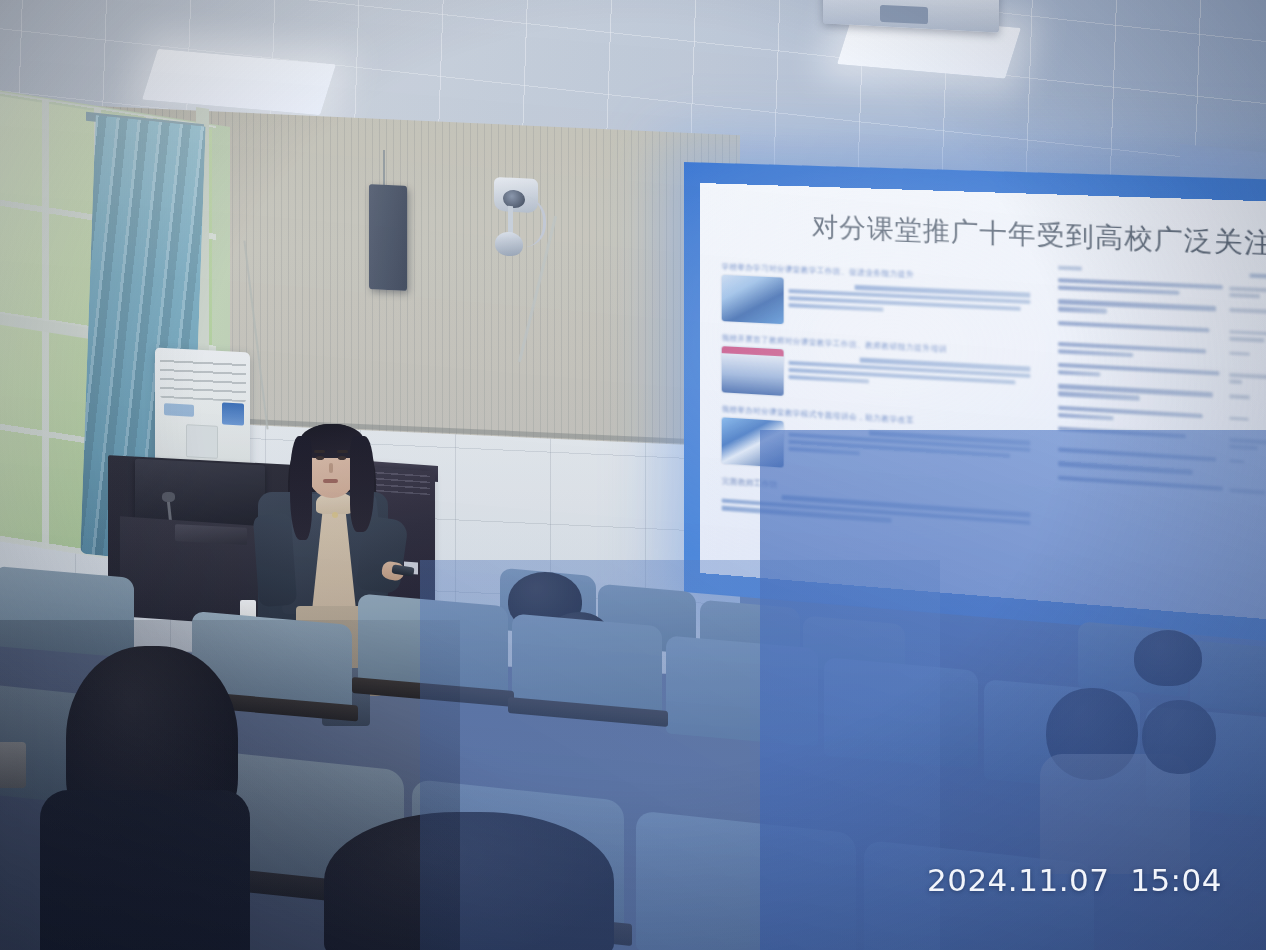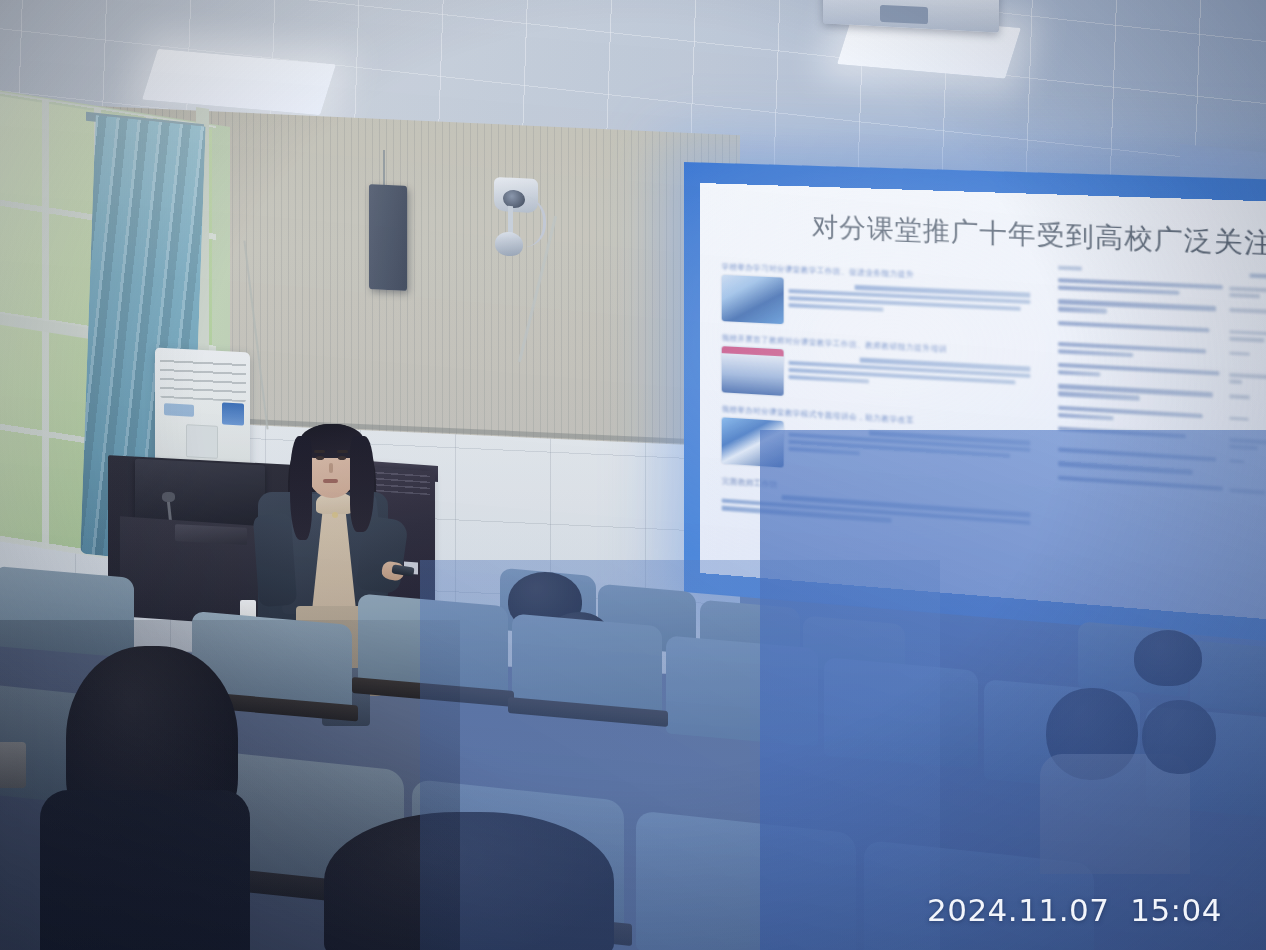--- a/index.html
+++ b/index.html
@@ -458,21 +458,21 @@
     pointer-events:none;
   }
   #global-cast {
     left:0; top:0; width:1266px; height:950px;
     background:linear-gradient(185deg, rgba(140,170,220,.06) 0%, rgba(70,105,180,.10) 70%, rgba(58,92,165,.16) 100%);
     pointer-events:none;
   }
 
   
   #timestamp {
-    position:absolute; right:44px; bottom:22px;
+    position:absolute; right:44px; bottom:52px;
     font-family:"DejaVu Sans","Liberation Sans",sans-serif;
     font-size:31px; letter-spacing:.5px;
     color:#f2f5fb;
     text-shadow:0 1px 4px rgba(20,35,70,.55);
     white-space:pre;
   }
 </style>
 </head>
 <body>
 

